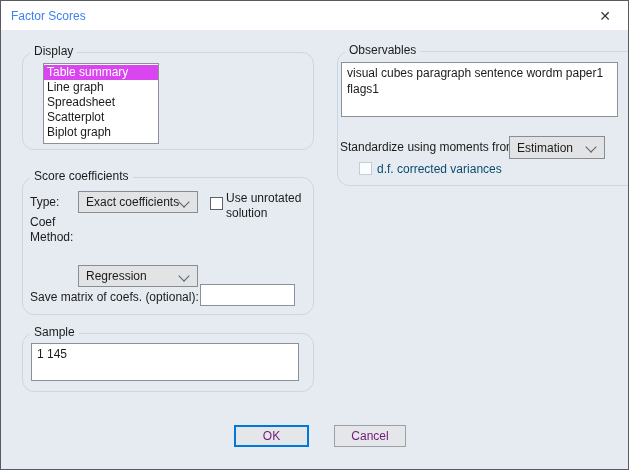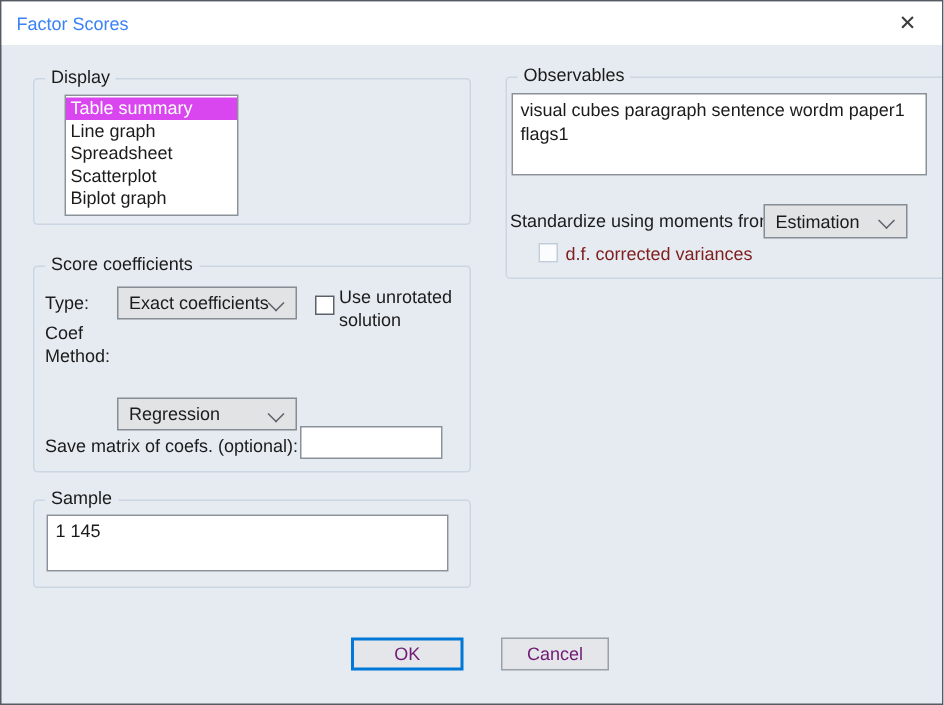--- a/index.html
+++ b/index.html
@@ -5,21 +5,21 @@
   html,body { margin:0; padding:0; background:#cfd6de; font-family:"Liberation Sans","DejaVu Sans",sans-serif; }
   .window {
     position:relative; width:627px; height:468px; margin:0;
     background:#e6ebf2; border:1px solid #565b63; overflow:hidden;
     font-size:12px; color:#1b1b1b;
   }
   .titlebar { position:absolute; left:0; top:0; width:100%; height:29px; background:#ffffff; }
   .titlebar .title { position:absolute; left:10px; top:8px; font-size:12px; color:#3b82f6; white-space:nowrap; }
   .close-btn { position:absolute; right:0; top:0; width:46px; height:29px; display:flex; align-items:center; justify-content:center; color:#3b3b3b; font-size:14px; cursor:default; }
 
-  .group { position:absolute; border:1px solid #ccd6e2; border-radius:3px; }
+  .group { position:absolute; border:1px solid #ccd6e2; border-radius:12px; }
   .group-label { position:absolute; top:-9px; left:7px; background:#e6ebf2; padding:0 4px; white-space:nowrap; }
 
   .listbox { position:absolute; background:#ffffff; border:1px solid #8a9199; overflow:hidden; padding-top:1px; }
   .listbox .item { height:15px; line-height:15px; padding:0 3px; white-space:nowrap; }
   .listbox .item.selected { background:#d946ef; color:#ffffff; }
 
   .static { position:absolute; line-height:15px; white-space:normal; }
 
   textarea.edit, input.edit {
     position:absolute; background:#ffffff; border:1px solid #8a9199;
@@ -31,21 +31,21 @@
     position:absolute; background:#e2e3e5; border:1px solid #868d94;
     display:flex; align-items:center; padding:0 22px 0 7px; box-sizing:border-box;
     white-space:nowrap; cursor:default;
   }
   .chev { position:absolute; right:9px; top:6px; width:7px; height:7px;
     border-right:1.4px solid #586069; border-bottom:1.4px solid #586069; transform:rotate(45deg); }
 
   .checkbox { position:absolute; width:13px; height:13px; background:#ffffff; border:1px solid #5a6168; box-sizing:border-box; }
   .checkbox.disabled { border-color:#c3cdda; background:#fbfcfe; }
   .check-label { position:absolute; line-height:15px; }
-  .check-label.disabled { color:#7f1d1d; }
+  .check-label.disabled { color:#0c4a6e; }
 
   .btn {
     position:absolute; background:#e4e6e9; border:1px solid #9aa1a8;
     display:flex; align-items:center; justify-content:center; box-sizing:border-box;
     font-size:12px; color:#701a75; cursor:default;
   }
   .btn.default { border:2px solid #0078d7; }
 </style>
 </head>
 <body>

